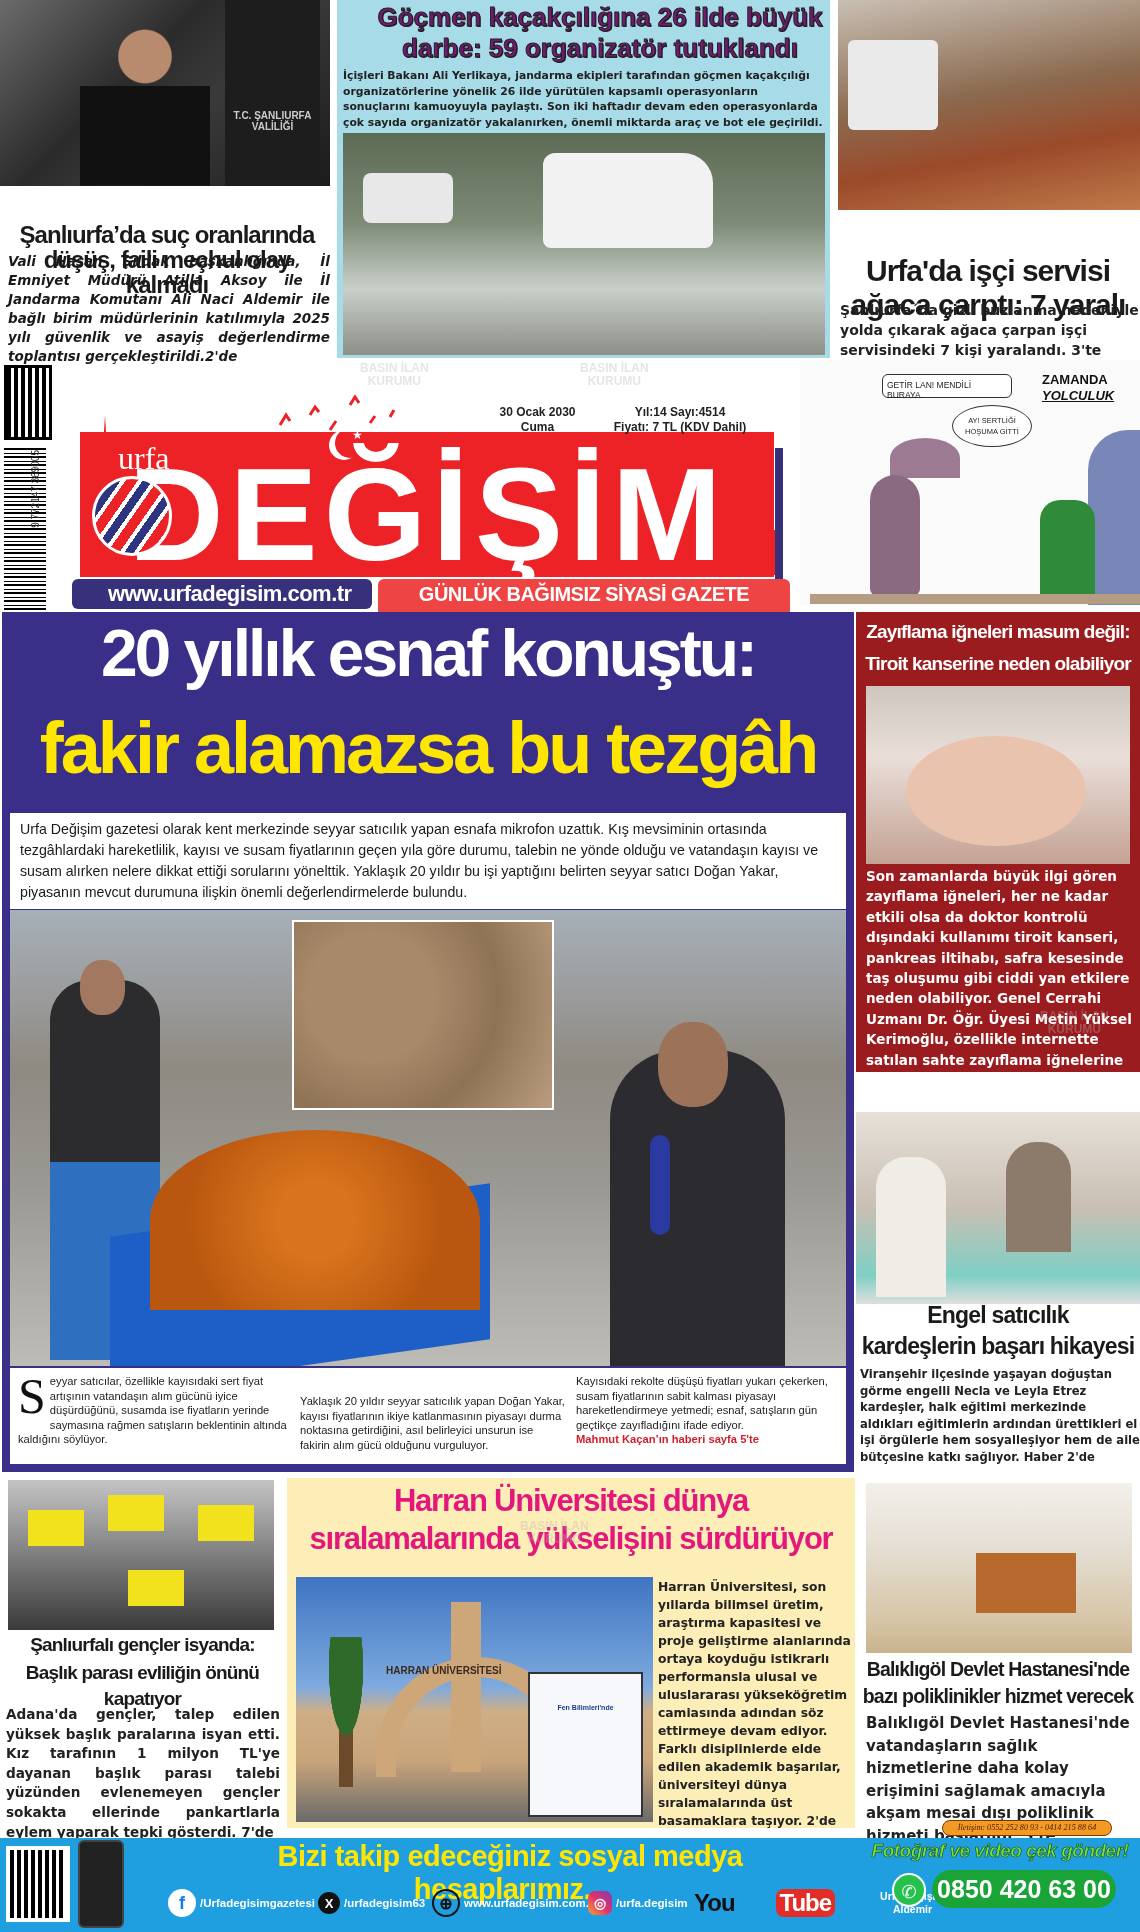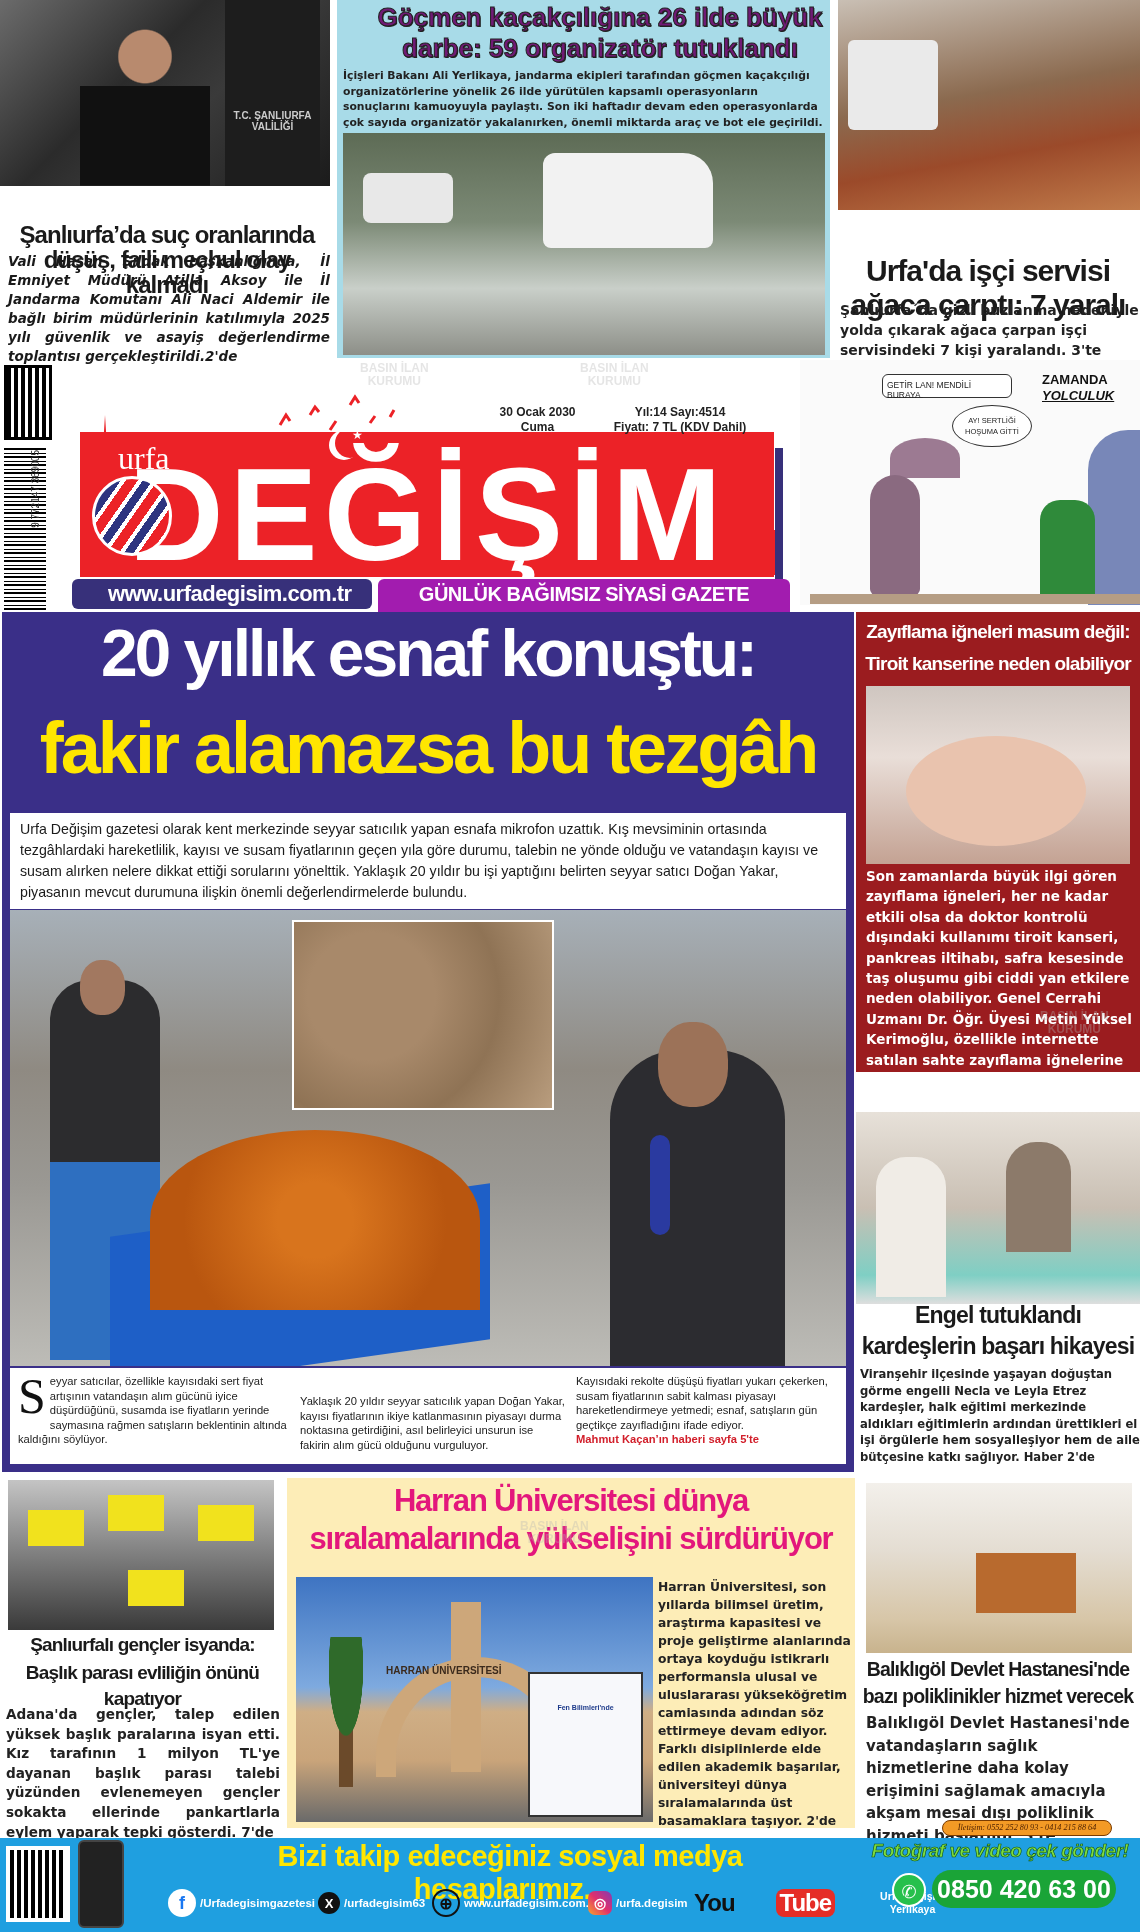--- a/index.html
+++ b/index.html
@@ -39,21 +39,21 @@
   #mast-red { left: 80px; top: 432px; width: 694px; height: 145px; background: #ec2227; }
   #mast-navy-edge { left: 775px; top: 448px; width: 8px; height: 140px; background:#37307a; }
   #mast-urfa { left: 118px; top: 440px; font-family:"Liberation Serif", serif; font-size: 32px; color: #fff; }
   #mast-title { left: 88px; top: 445px; width: 680px; font-size: 132px; color: #fff; font-weight: bold; letter-spacing: 6px; line-height: 140px; text-align:center; }
   #mast-globe { left: 92px; top: 476px; width: 80px; height: 80px; border-radius: 50%; background: repeating-linear-gradient(125deg,#ec2227 0 10px,#fff 10px 14px,#2d3480 14px 22px,#fff 22px 26px); border: 3px solid #fff; }
   #mast-crescent { left: 335px; top: 428px; width: 30px; height: 30px; border-radius:50%; box-shadow: -6px 2px 0 0 #fff; }
   #mast-star { left: 352px; top: 428px; color:#fff; font-size: 12px; }
   #mast-date { left: 490px; top: 405px; width: 95px; text-align:center; font-size: 12px; font-weight:bold; color:#222; line-height: 15px; }
   #mast-issue { left: 600px; top: 405px; width: 160px; text-align:center; font-size: 12px; font-weight:bold; color:#222; line-height: 15px; }
   #mast-url { left: 72px; top: 579px; width: 300px; height: 30px; background: #37307a; color:#fff; font-size: 22px; font-weight:bold; border-radius: 6px; padding-left: 36px; line-height: 30px; letter-spacing:-0.5px; }
-  #mast-slogan { left: 378px; top: 579px; width: 412px; height: 40px; background: #a21caf; color:#fff; font-size: 20px; font-weight:bold; border-radius: 6px; text-align:center; line-height: 30px; letter-spacing:-0.5px; }
+  #mast-slogan { left: 378px; top: 579px; width: 412px; height: 40px; background: #ef4444; color:#fff; font-size: 20px; font-weight:bold; border-radius: 6px; text-align:center; line-height: 30px; letter-spacing:-0.5px; }
 
   
   #cartoon { left: 800px; top: 360px; width: 340px; height: 245px; background:#fafafa; }
   #cartoon .bubble1 { position:absolute; left:82px; top:14px; width:130px; height:24px; border:1.5px solid #333; border-radius: 6px; font-size:8.5px; padding:5px 4px; color:#222; background:#fff; }
   #cartoon .bubble2 { position:absolute; left:152px; top:45px; width:80px; height:42px; border:1.5px solid #333; border-radius: 50%; font-size:7.5px; padding:9px 4px; text-align:center; color:#222; background:#fff; line-height:11px; }
   #cartoon .title { position:absolute; left:242px; top:12px; width:90px; font-size:13px; font-weight:bold; color:#111; line-height:16px; }
   #cartoon .woman { position:absolute; left:70px; top:115px; width:50px; height:120px; background:#8a6a80; border-radius: 25px 25px 6px 6px; }
   #cartoon .umbrella { position:absolute; left:90px; top:78px; width:70px; height:40px; background:#9c7a92; border-radius: 50% 50% 0 0; }
   #cartoon .man { position:absolute; left:240px; top:140px; width:55px; height:100px; background:#2f8a3a; border-radius: 20px 20px 6px 6px; }
   #cartoon .capsule { position:absolute; left:288px; top:70px; width:52px; height:175px; background:#7887b8; border-radius: 40px 0 0 0; }
@@ -236,21 +236,21 @@
 <div class="photo" id="zay-photo">
   <div class="belly"></div>
 </div>
 <div class="abs body-text" id="zay-body">Son zamanlarda büyük ilgi gören zayıflama iğneleri, her ne kadar etkili olsa da doktor kontrolü dışındaki kullanımı tiroit kanseri, pankreas iltihabı, safra kesesinde taş oluşumu gibi ciddi yan etkilere neden olabiliyor. Genel Cerrahi Uzmanı Dr. Öğr. Üyesi Metin Yüksel Kerimoğlu, özellikle internette satılan sahte zayıflama iğnelerine karşı vatandaşı uyarıyor. 4'te</div>
 
 <div class="photo" id="engel-photo">
   <div class="p1"></div>
   <div class="p2"></div>
 </div>
 <div class="abs headline" id="engel-headline">
-  <div>Engel tutuklandı</div>
+  <div>Engel satıcılık</div>
   <div>kardeşlerin başarı hikayesi</div>
 </div>
 <div class="abs body-text" id="engel-body">Viranşehir ilçesinde yaşayan doğuştan görme engelli Necla ve Leyla Etrez kardeşler, halk eğitimi merkezinde aldıkları eğitimlerin ardından ürettikleri el işi örgülerle hem sosyalleşiyor hem de aile bütçesine katkı sağlıyor. Haber 2'de</div>
 
 <div class="photo" id="bl-photo">
   <div class="sign" style="left:20px;top:30px;"></div>
   <div class="sign" style="left:100px;top:15px;"></div>
   <div class="sign" style="left:190px;top:25px;"></div>
   <div class="sign" style="left:120px;top:90px;"></div>
 </div>
@@ -302,21 +302,21 @@
 </div>
 <div class="social" id="s-ig">
   <span class="ic">◎</span>
   <span>/urfa.degisim</span>
 </div>
 <div class="social" id="s-yt">
   <span class="you">You</span>
   <span class="tube">Tube</span>
   <span class="label">
     <div>Urfa Değişim</div>
-    <div>Yerlikaya</div>
+    <div>Aldemir</div>
   </span>
 </div>
 
 <div class="abs" id="footer-cta">Fotoğraf ve video çek gönder!</div>
 <div class="abs" id="wa-icon">✆</div>
 <div class="abs" id="wa-number">0850 420 63 00</div>
 <div class="abs" id="contact">İletişim: 0552 252 80 93 - 0414 215 88 64</div>
 
 <div class="wm" style="left:360px;top:362px;">
     <div>BASIN İLAN</div>

